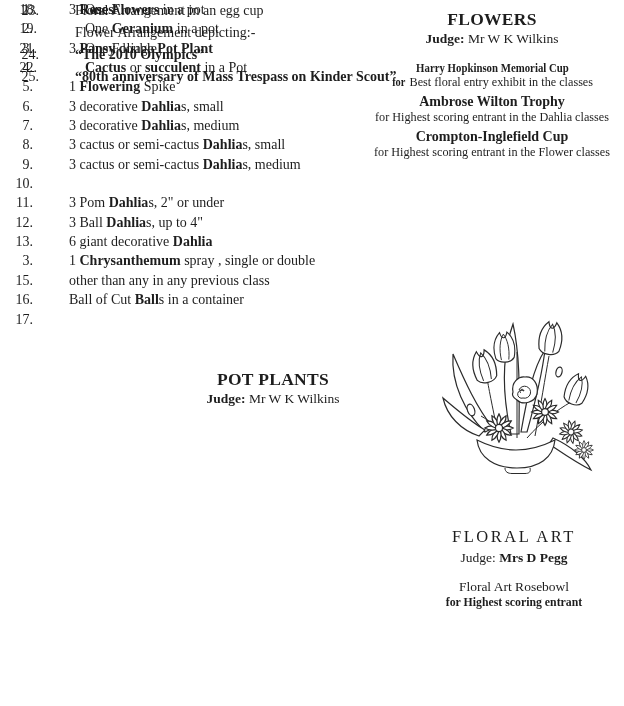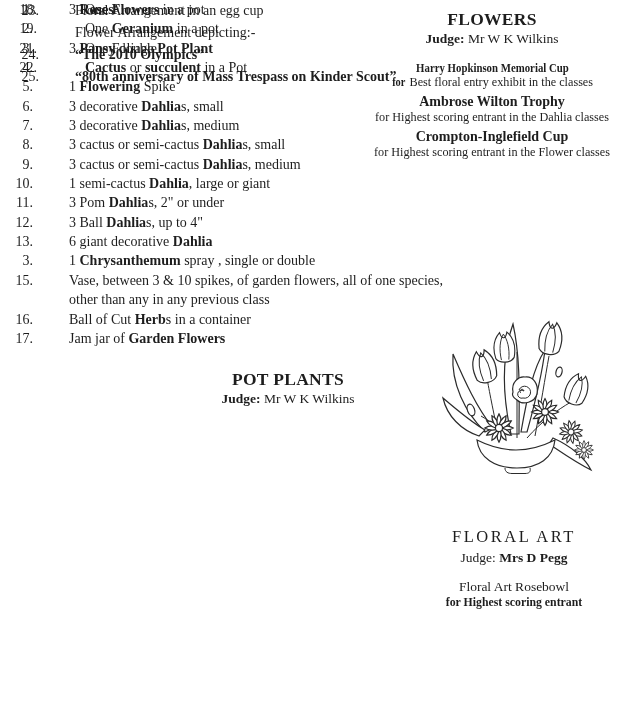--- a/index.html
+++ b/index.html
@@ -25,21 +25,21 @@
   #flowers-head{left:357px;top:8px;width:270px;}
   .h1{font-size:17.5px;font-weight:700;letter-spacing:.3px;line-height:22px;}
   .judge{font-size:13.5px;line-height:18px;margin-top:0;}
   .trophy-group{margin-top:12px;}
   .t-name{font-weight:700;font-size:13.5px;line-height:15px;}
   .squish{display:inline-block;transform:scaleX(0.8);transform-origin:50% 50%;white-space:nowrap;}
   .fsquish{display:inline-block;transform:scaleX(0.85);transform-origin:50% 50%;font-weight:700;}
   .t-name2{font-weight:700;font-size:14px;line-height:17px;margin-top:3px;}
   .t-desc{font-size:12.2px;line-height:15px;}
   
-  #potplants-head{left:152px;top:368px;width:272px;}
+  #potplants-head{left:137px;top:368px;width:272px;}
   
   #floralart-head{left:402px;top:527px;width:224px;}
   .fa-title{font-size:16.5px;letter-spacing:2.5px;line-height:20px;font-weight:400;}
   .fa-judge{font-size:13.5px;line-height:18px;margin-top:2px;}
   .fa-trophy{font-size:13.5px;line-height:16px;margin-top:12px;}
   .fa-tdesc{font-size:11.8px;font-weight:700;line-height:15px;}
   
   #bouquet{position:absolute;left:441px;top:306px;width:156px;height:168px;}
   .art path,.art ellipse,.art circle{stroke:#2b2b2b;stroke-width:1.2;fill:#ffffff;}
   .art .nf{fill:none;}
@@ -94,23 +94,20 @@
         </span>
       </div>
       <div class="row">
         <span class="num">9.</span>
         <span class="content">
           <div class="line"><span>3 cactus or semi-cactus </span><b>Dahlia</b><span>s, medium</span></div>
         </span>
       </div>
       <div class="row">
         <span class="num">10.</span>
-        <span class="content">
-          <div class="line"><span>1 semi-cactus </span><b>Dahlia</b><span>, large or giant</span></div>
-        </span>
       </div>
       <div class="row">
         <span class="num">11.</span>
         <span class="content">
           <div class="line"><span>3 Pom </span><b>Dahlia</b><span>s, 2" or under</span></div>
         </span>
       </div>
       <div class="row">
         <span class="num">12.</span>
         <span class="content">
@@ -125,35 +122,31 @@
       </div>
       <div class="row">
         <span class="num">3.</span>
         <span class="content">
           <div class="line"><span>1 </span><b>Chrysanthemum</b><span> spray , single or double</span></div>
         </span>
       </div>
       <div class="row">
         <span class="num">15.</span>
         <span class="content">
-          <div class="line"><span>Vase, between 3 &amp; 10 spikes, of garden flowers, all of one species,</span></div>
           <div class="line"><span>other than any in any previous class</span></div>
         </span>
       </div>
       <div class="row">
         <span class="num">16.</span>
         <span class="content">
-          <div class="line"><span>Ball of Cut </span><b>Herb</b><span>s in a container</span></div>
+          <div class="line"><span>Ball of Cut </span><b>Ball</b><span>s in a container</span></div>
         </span>
       </div>
       <div class="row">
         <span class="num">17.</span>
-        <span class="content">
-          <div class="line"><span>Jam jar of </span><b>Garden Flowers</b></div>
-        </span>
       </div>
     </div>
 
   <section id="flowers-head" class="head">
     <div class="h1">FLOWERS</div>
     <div class="judge">
       <b>Judge:</b>
       <span>Mr W K Wilkins</span>
     </div>
     <div class="trophy-group">

